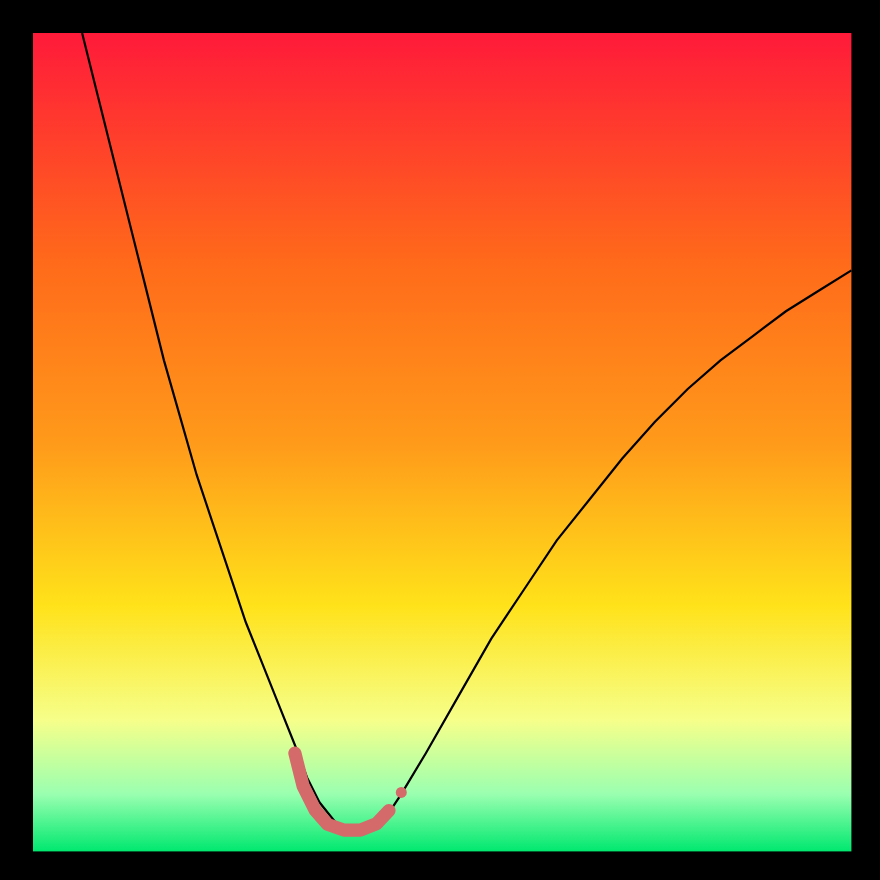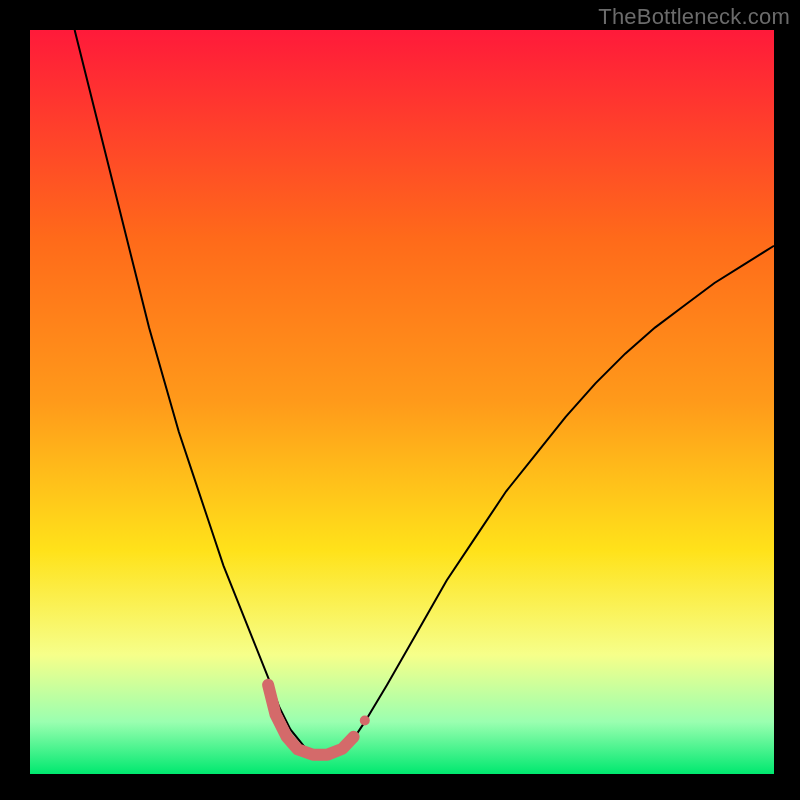--- a/index.html
+++ b/index.html
@@ -30,21 +30,20 @@
   svg.plot {
     position: absolute;
     left: 0;
     top: 0;
   }
 </style>
 </head>
 <body>
 
 <div class="stage">
-  <div class="watermark">TheBottleneck.com</div>
 
   <svg class="plot" width="800" height="800" viewBox="0 0 800 800">
     <defs>
       <linearGradient id="bg-grad" x1="0" y1="0" x2="0" y2="1">
         <stop id="g0" offset="0%" stop-color="#ff1a3a"></stop>
         <stop id="g1" offset="28%" stop-color="#ff6a1a"></stop>
         <stop id="g2" offset="50%" stop-color="#ff9a1a"></stop>
         <stop id="g3" offset="70%" stop-color="#ffe21a"></stop>
         <stop id="g4" offset="84%" stop-color="#f6ff8a"></stop>
         <stop id="g5" offset="93%" stop-color="#9affb0"></stop>

